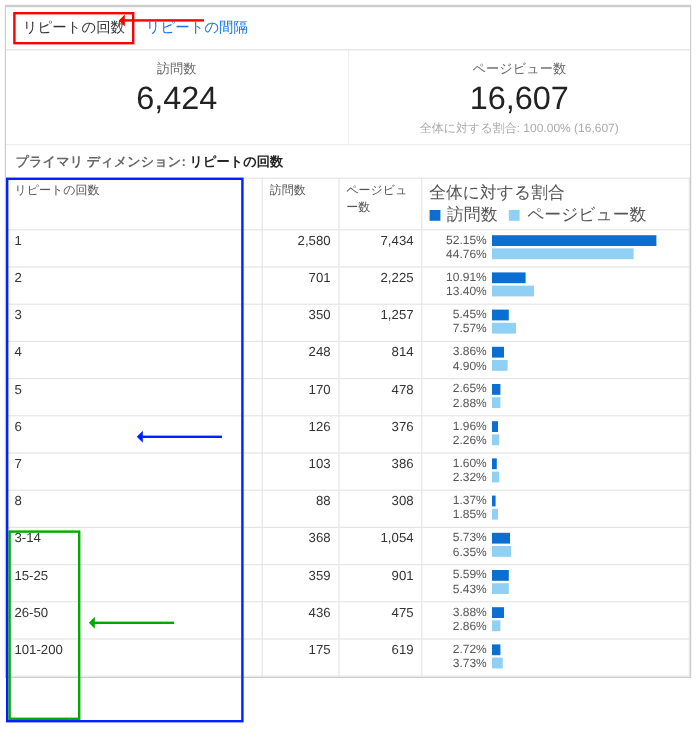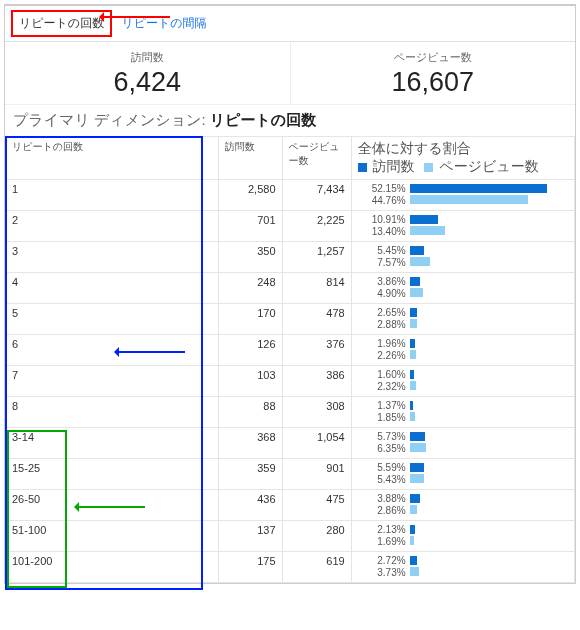--- a/index.html
+++ b/index.html
@@ -47,23 +47,24 @@
     flex: 1;
     text-align: center;
     padding: 8px 4px 6px 4px;
   }
   .summary-cell + .summary-cell { border-left: 1px solid #eee; }
   .summary-label { color: #666; font-size: 11px; }
   .summary-value { font-size: 27px; color: #222; margin-top: 2px; }
   .summary-sub { color: #aaa; font-size: 10px; margin-top: 2px; }
   .dim-row {
     padding: 6px 8px;
-    font-size: 15px;
+    font-size: 11px;
     color: #666;
     border-top: 1px solid #eee;
+    font-weight: bold;
   }
   .dim-row b { color: #222; }
   table {
     width: 100%;
     border-collapse: collapse;
     font-size: 11px;
   }
   th, td {
     border: 1px solid #e5e5e5;
     padding: 3px 6px;
@@ -178,20 +179,25 @@
   </div>
 
   <div class="summary-row">
     <div class="summary-cell">
       <div class="summary-label">訪問数</div>
       <div class="summary-value">6,424</div>
     </div>
     <div class="summary-cell">
       <div class="summary-label">ページビュー数</div>
       <div class="summary-value">16,607</div>
+      <div class="summary-sub">
+        <span>全体に対する割合:</span>
+        <span>100.00%</span>
+        <span>(16,607)</span>
+      </div>
     </div>
   </div>
 
   <div class="dim-row">
     <span>プライマリ ディメンション:</span>
     <b>リピートの回数</b>
   </div>
 
   <div style="position:relative;">
     <table>
@@ -360,34 +366,20 @@
               <div class="ratio-cell">
                 <div class="ratio-text">3.88%<br>2.86%</div>
                 <div class="ratio-bars">
                   <div class="bar v" style="width: 6.46667%;"></div>
                   <div class="bar p" style="width: 4.76667%;"></div>
                 </div>
               </div>
             </td>
           </tr>
           <tr>
-            <td class="col0" style="height: 26px;">51-100</td>
-            <td class="col1 num">137</td>
-            <td class="col2 num">280</td>
-            <td class="col3">
-              <div class="ratio-cell">
-                <div class="ratio-text">2.13%<br>1.69%</div>
-                <div class="ratio-bars">
-                  <div class="bar v" style="width: 3.55%;"></div>
-                  <div class="bar p" style="width: 2.81667%;"></div>
-                </div>
-              </div>
-            </td>
-          </tr>
-          <tr>
             <td class="col0" style="height: 26px;">101-200</td>
             <td class="col1 num">175</td>
             <td class="col2 num">619</td>
             <td class="col3">
               <div class="ratio-cell">
                 <div class="ratio-text">2.72%<br>3.73%</div>
                 <div class="ratio-bars">
                   <div class="bar v" style="width: 4.53333%;"></div>
                   <div class="bar p" style="width: 6.21667%;"></div>
                 </div>

